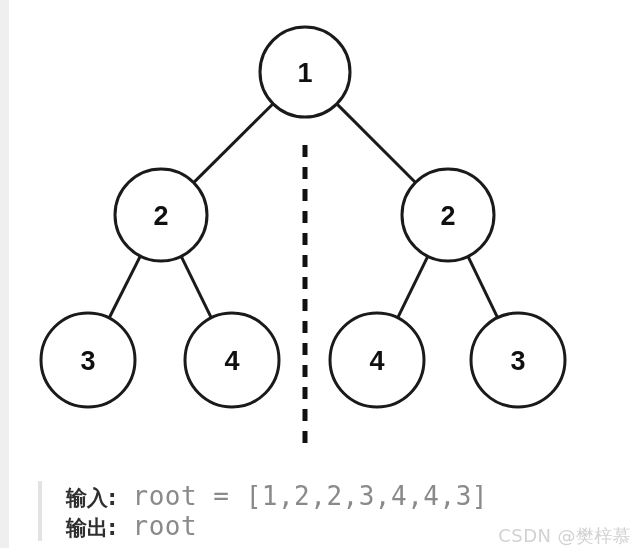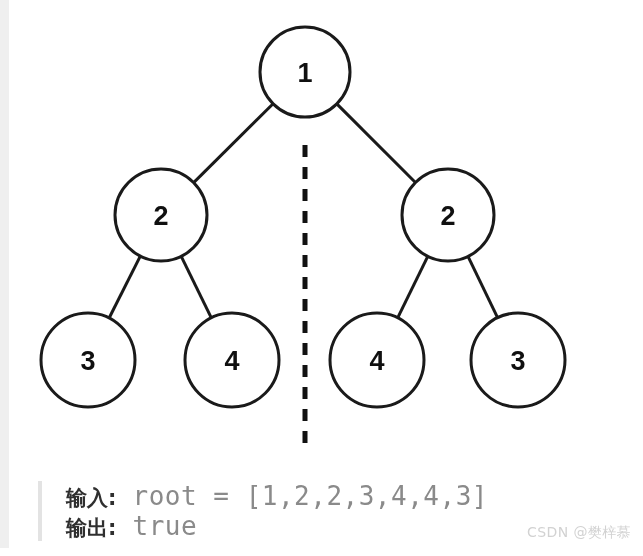--- a/index.html
+++ b/index.html
@@ -72,21 +72,21 @@
     font-family: "DejaVu Sans Mono", "Liberation Mono", monospace;
     color: #8a8a8a;
     font-size: 26px;
     letter-spacing: 0.5px;
   }
   #watermark {
     position: absolute;
     right: 12px;
     top: 524px;
     font-family: "DejaVu Sans", "Liberation Sans", sans-serif;
-    font-size: 14px;
+    font-size: 18px;
     color: #d2d2d2;
     letter-spacing: 0.4px;
     white-space: pre;
   }
 </style>
 </head>
 <body>
 
 <div id="page">
 
@@ -131,18 +131,18 @@
             <circle cx="518" cy="360" r="47" fill="#ffffff" stroke="#1a1a1a" stroke-width="3"></circle>
             <text x="518" y="361" class="node-text">3</text>
           </g>
         </g>
       <line id="mirror-line" stroke-linecap="butt" x1="305" y1="145" x2="305" y2="452" stroke="#111111" stroke-width="5" stroke-dasharray="12 10"></line>
     </svg>
   </div>
 
   <div id="example-block">
     <span class="example-line"><span class="label-cn">输入:</span><span class="value-mono"> root = [1,2,2,3,4,4,3]</span></span>
-    <span class="example-line"><span class="label-cn">输出:</span><span class="value-mono"> true</span></span>
+    <span class="example-line"><span class="label-cn">输出:</span><span class="value-mono"> root</span></span>
   </div>
 
   <div id="watermark">CSDN @樊梓慕</div>
 
 </div>
 
 </body></html>

